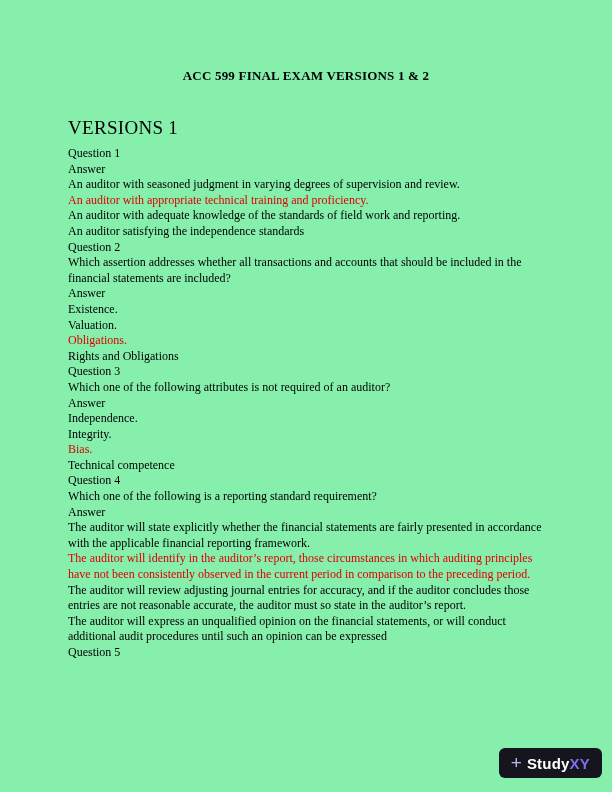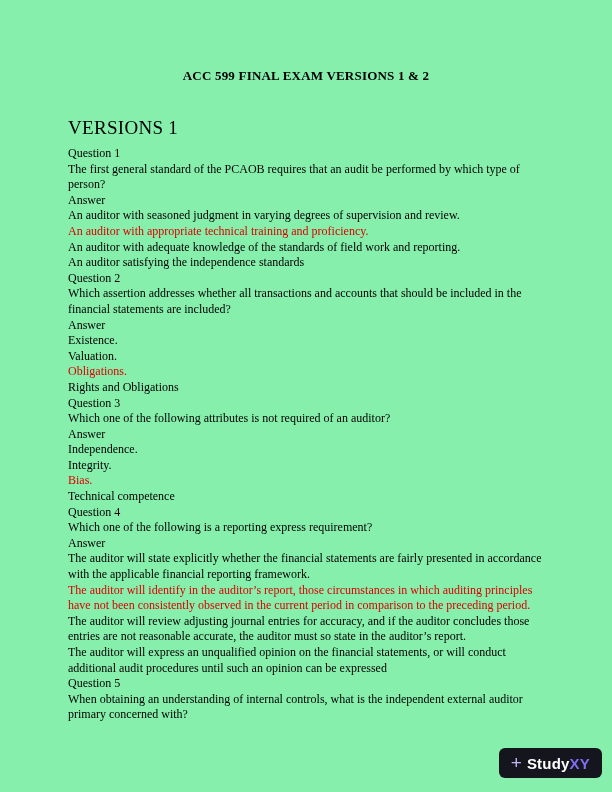--- a/index.html
+++ b/index.html
@@ -71,49 +71,47 @@
 <body>
 
 <div class="page">
 
   <h1 class="doc-title">ACC 599 FINAL EXAM VERSIONS 1 &amp; 2</h1>
 
   <h2 class="section-heading">VERSIONS 1</h2>
 
   <div class="doc-body" id="doc-body">
       <p>Question 1</p>
-      <p>The first general standard of the PCAOB requires that an audit be performed by which type of person?</p>
       <p>Answer</p>
       <p>An auditor with seasoned judgment in varying degrees of supervision and review.</p>
       <p style="color: rgb(221, 0, 0);">An auditor with appropriate technical training and proficiency.</p>
       <p>An auditor with adequate knowledge of the standards of field work and reporting.</p>
       <p>An auditor satisfying the independence standards</p>
       <p>Question 2</p>
       <p>Which assertion addresses whether all transactions and accounts that should be included in the financial statements are included?</p>
       <p>Answer</p>
       <p>Existence.</p>
       <p>Valuation.</p>
       <p style="color: rgb(221, 0, 0);">Obligations.</p>
       <p>Rights and Obligations</p>
       <p>Question 3</p>
       <p>Which one of the following attributes is not required of an auditor?</p>
       <p>Answer</p>
       <p>Independence.</p>
       <p>Integrity.</p>
       <p style="color: rgb(221, 0, 0);">Bias.</p>
       <p>Technical competence</p>
       <p>Question 4</p>
-      <p>Which one of the following is a reporting express requirement?</p>
+      <p>Which one of the following is a reporting standard requirement?</p>
       <p>Answer</p>
       <p>The auditor will state explicitly whether the financial statements are fairly presented in accordance with the applicable financial reporting framework.</p>
       <p style="color: rgb(221, 0, 0);">The auditor will identify in the auditor’s report, those circumstances in which auditing principles have not been consistently observed in the current period in comparison to the preceding period.</p>
       <p>The auditor will review adjusting journal entries for accuracy, and if the auditor concludes those entries are not reasonable accurate, the auditor must so state in the auditor’s report.</p>
       <p>The auditor will express an unqualified opinion on the financial statements, or will conduct additional audit procedures until such an opinion can be expressed</p>
       <p>Question 5</p>
-      <p>When obtaining an understanding of internal controls, what is the independent external auditor primary concerned with?</p>
     </div>
 
   <div class="badge">
     <span class="plus">+</span>
     <span class="brand"><span class="study">Study</span><span class="xy">XY</span></span>
   </div>
 
 </div>
 
 </body></html>

